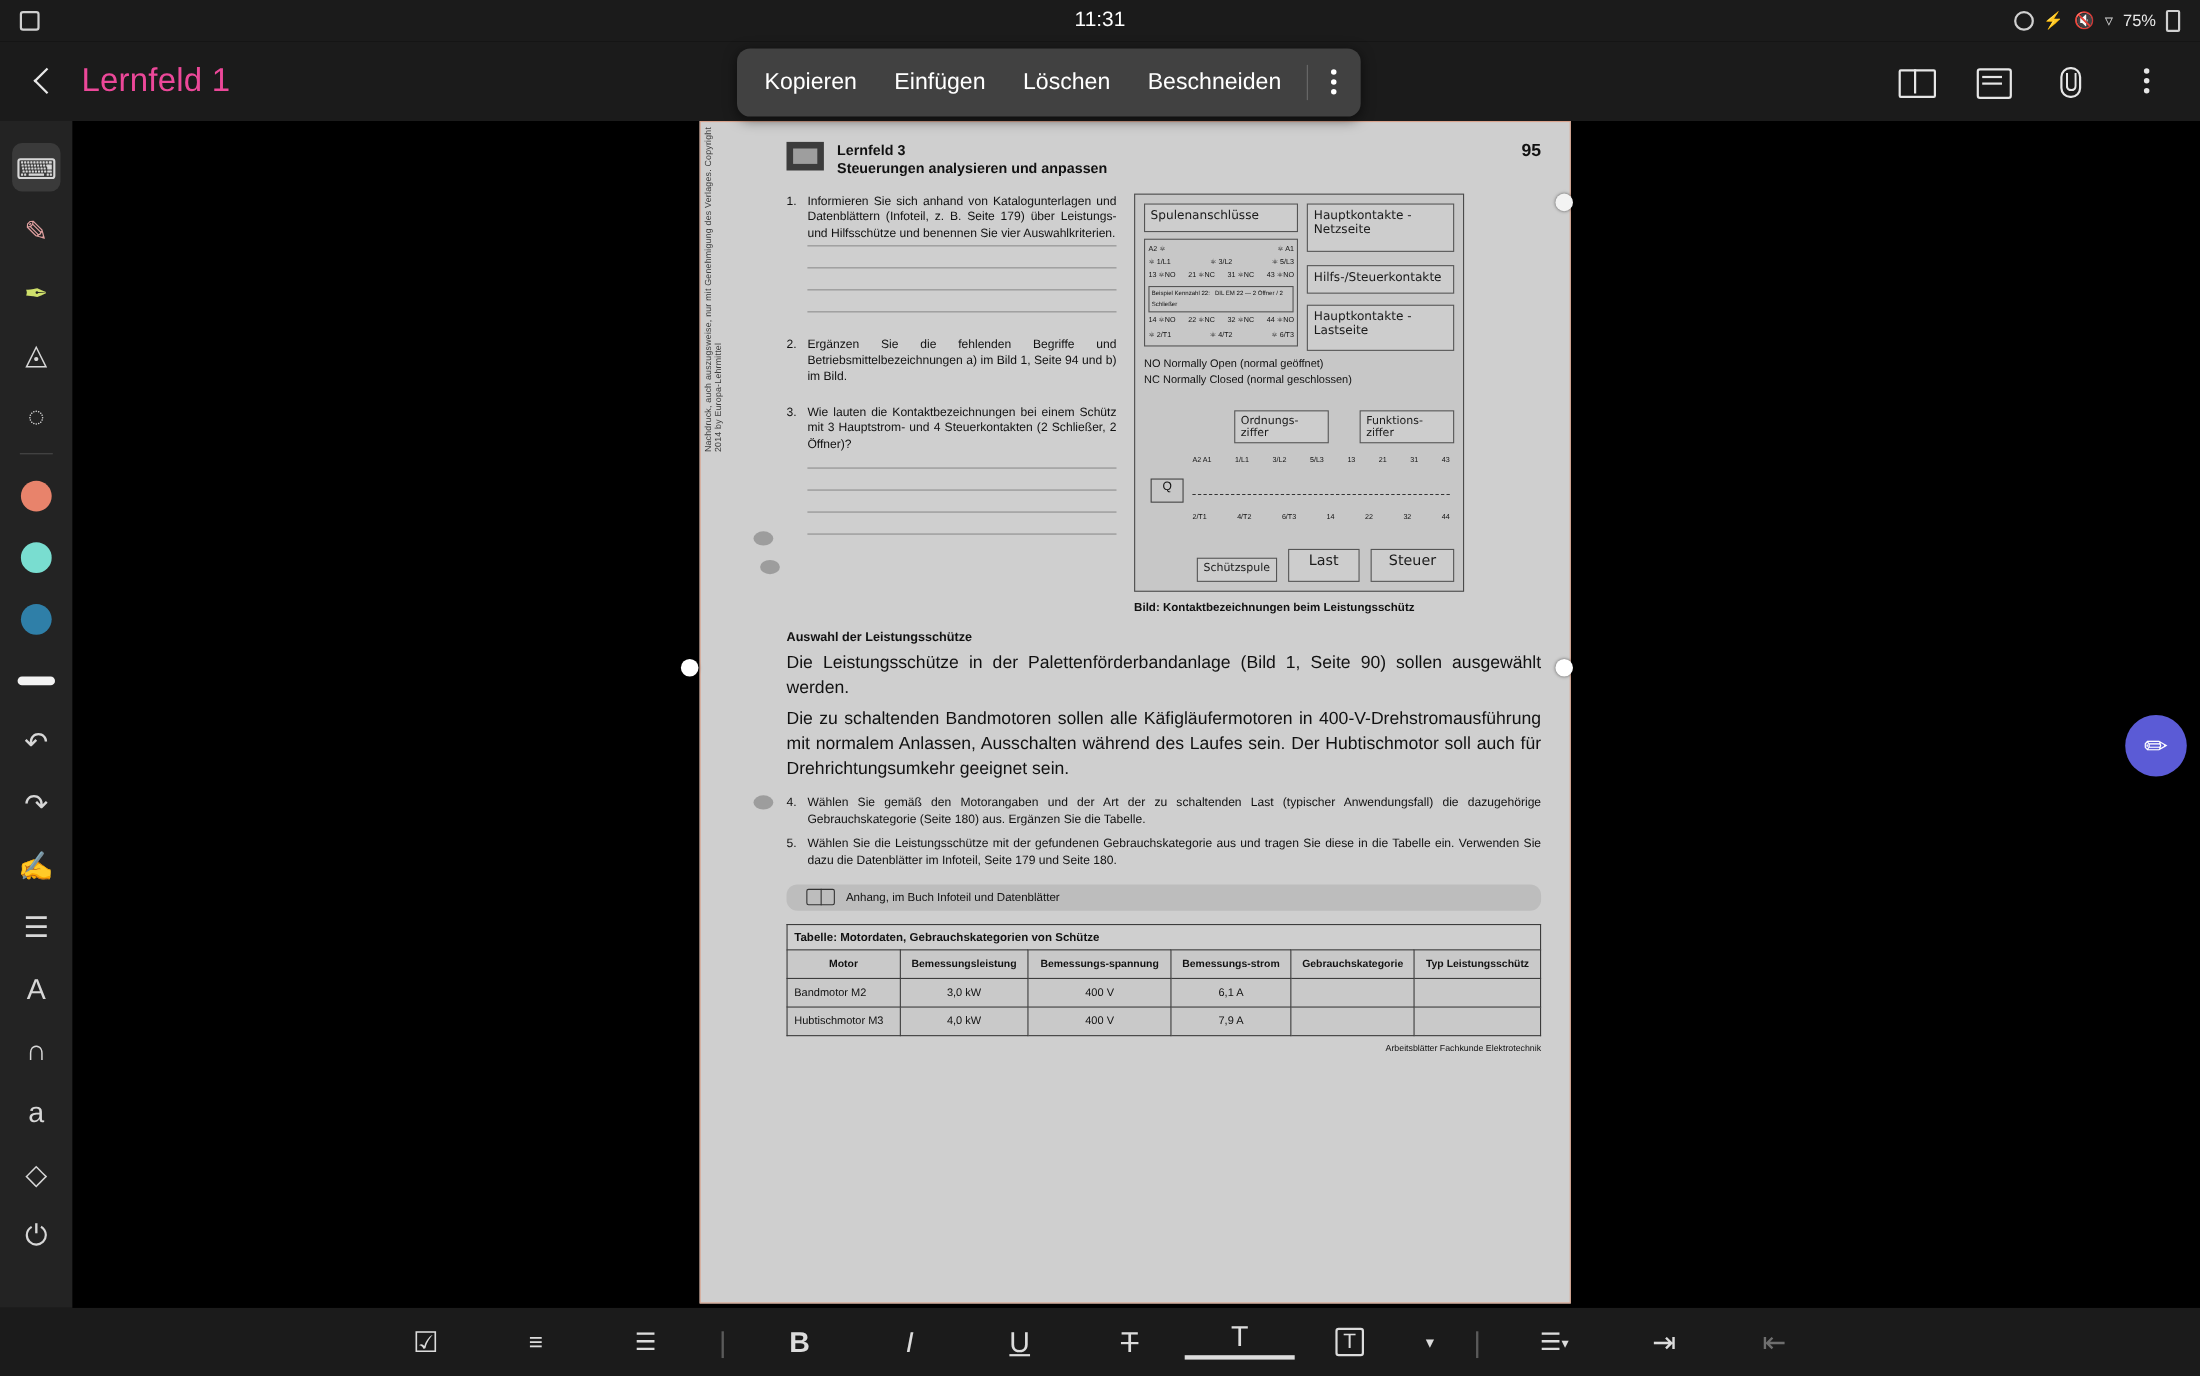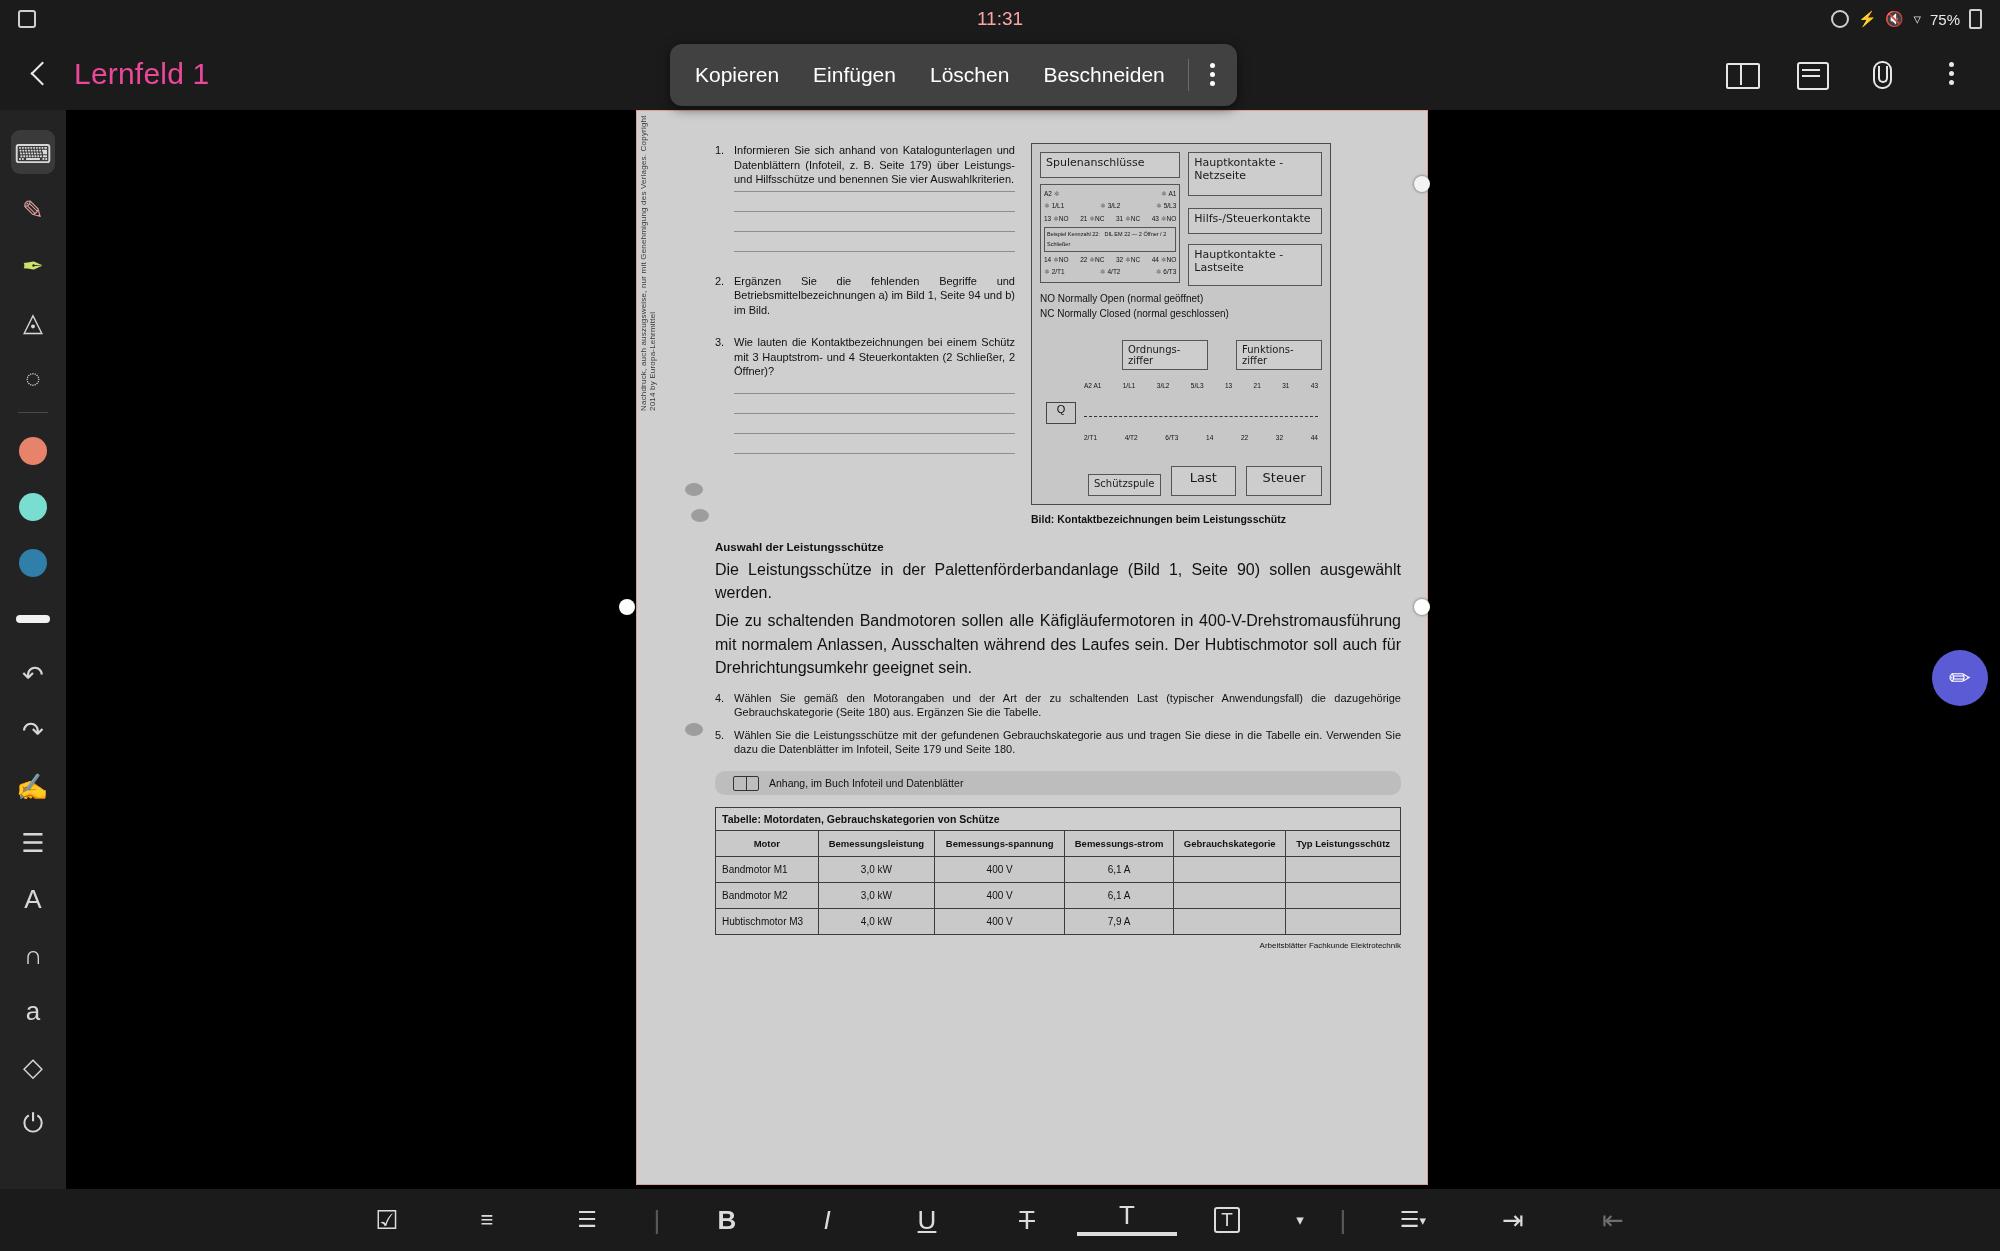--- a/index.html
+++ b/index.html
@@ -13,21 +13,21 @@
 
   
   .statusbar {
     position: absolute; top: 0; left: 0; width: 2000px; height: 38px;
     background: #1b1b1b; color: #e8e8e8;
     display: flex; align-items: center; justify-content: space-between;
     padding: 0 18px;
     font-size: 17px;
   }
   .statusbar .left { display: flex; align-items: center; gap: 10px; }
-  .statusbar .clock { position: absolute; left: 0; right: 0; text-align: center; font-size: 19px; color: #fca5a5; pointer-events: none; }
+  .statusbar .clock { position: absolute; left: 0; right: 0; text-align: center; font-size: 19px; color: #ffffff; pointer-events: none; }
   .statusbar .right { display: flex; align-items: center; gap: 9px; font-size: 15px; z-index: 2; }
   .sb-icon { width: 18px; height: 18px; display: inline-block; position: relative; }
 
   
   .appbar {
     position: absolute; top: 38px; left: 0; width: 2000px; height: 72px;
     background: #1b1b1b; color: #fff;
     display: flex; align-items: center; padding: 0 22px;
   }
   .back-chevron {
@@ -289,20 +289,28 @@
   <div class="handle right"></div>
 
   <div class="page">
     <div class="page-inner">
 
       <div class="vert-note">Nachdruck, auch auszugsweise, nur mit Genehmigung des Verlages. Copyright 2014 by Europa-Lehrmittel</div>
       <div class="clip-dot" style="left:48px;top:372px;"></div>
       <div class="clip-dot" style="left:54px;top:398px;"></div>
       <div class="clip-dot" style="left:48px;top:612px;"></div>
 
+      <div class="pg-head">
+        <div class="pg-logo"></div>
+        <div class="pg-head-txt">
+          <div class="l1">Lernfeld 3</div>
+          <div>Steuerungen analysieren und anpassen</div>
+        </div>
+        <div class="pg-num">95</div>
+      </div>
 
       <div class="cols">
 
         <div class="colL">
           <div class="qitem">
             <span class="qnum">1.</span>
             <span class="qtxt">Informieren Sie sich anhand von Katalogunterlagen und Datenblättern (Infoteil, z. B. Seite 179) über Leistungs- und Hilfsschütze und benennen Sie vier Auswahlkriterien.</span>
           </div>
           <div class="rules">
             <div class="rule"></div>
@@ -437,28 +445,20 @@
             <th>Motor</th>
             <th>Bemessungsleistung</th>
             <th>Bemessungs-spannung</th>
             <th>Bemessungs-strom</th>
             <th>Gebrauchskategorie</th>
             <th>Typ Leistungsschütz</th>
           </tr>
         </thead>
         <tbody>
           <tr>
-            <td class="left">Bandmotor M1</td>
-            <td>3,0 kW</td>
-            <td>400 V</td>
-            <td>6,1 A</td>
-            <td></td>
-            <td></td>
-          </tr>
-          <tr>
             <td class="left">Bandmotor M2</td>
             <td>3,0 kW</td>
             <td>400 V</td>
             <td>6,1 A</td>
             <td></td>
             <td></td>
           </tr>
           <tr>
             <td class="left">Hubtischmotor M3</td>
             <td>4,0 kW</td>

